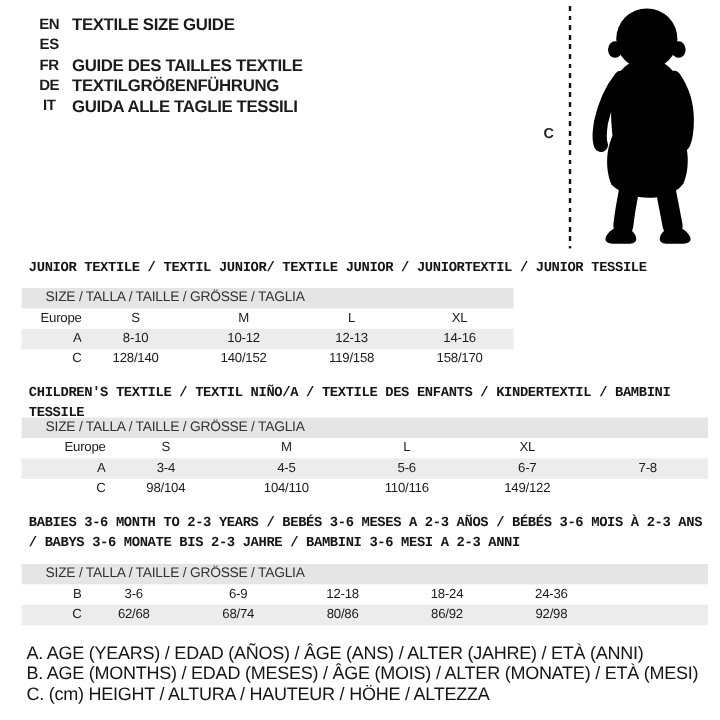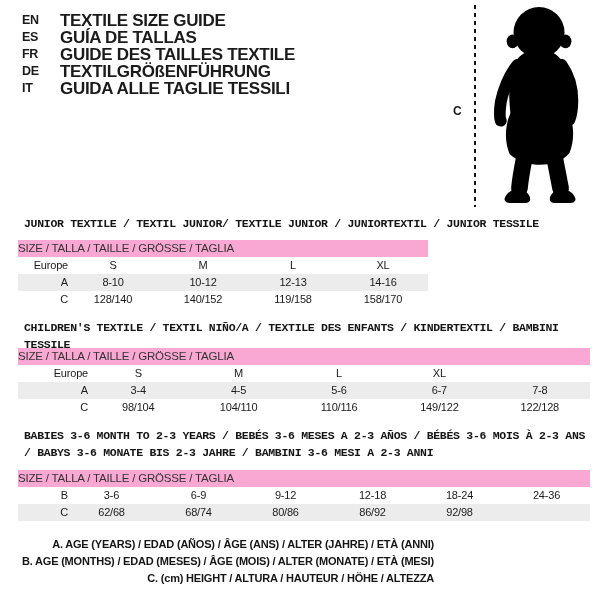--- a/index.html
+++ b/index.html
@@ -7,26 +7,26 @@
   body {
     position: relative;
     width: 600px; height: 600px;
     background: #ffffff;
     font-family: "Liberation Sans", sans-serif;
     color: #1b1b1b;
     overflow: hidden;
   }
 
   
-  .lang-block { position: absolute; left: 22px; top: 12px; }
+  .lang-block { position: absolute; left: 22px; top: 12px; text-align: center; }
   .lang-row { display: flex; height: 17px; line-height: 17px; }
   .lang-code {
     width: 38px; font-weight: bold; font-size: 12.5px; letter-spacing: -0.3px;
   }
-  .lang-label { font-weight: bold; font-size: 17px; letter-spacing: -0.3px; }
+  .lang-label { font-weight: bold; font-size: 14px; letter-spacing: -0.3px; }
 
   
   .measure-line {
     position: absolute; left: 474px; top: 5px; width: 2px; height: 202px;
     background: repeating-linear-gradient(to bottom, #111 0 4px, transparent 4px 8px);
   }
   .measure-label {
     position: absolute; left: 453px; top: 104px;
     font-size: 12px; font-weight: bold;
   }
@@ -42,47 +42,46 @@
   .sec2 { top: 319px; width: 575px; }
   .sec3 { top: 427px; width: 568px; }
 
   .size-table { position: absolute; left: 18px; }
   .tbl1 { top: 240px; width: 410px; }
   .tbl2 { top: 348px; width: 572px; }
   .tbl3 { top: 470px; width: 572px; }
 
   .size-bar {
     height: 17px; line-height: 17px;
-    background: #f9a8d4; color: #333;
+    background: #e5e5e5; color: #333;
     font-size: 11.5px; letter-spacing: -0.2px;
-    padding-left: 0;
+    padding-left: 20px;
   }
   .trow { display: grid; height: 17px; line-height: 17px; font-size: 11px; letter-spacing: -0.2px; }
   .trow.shaded { background: #ececec; }
   .cell { text-align: center; overflow: hidden; white-space: nowrap; }
   .cell.label { text-align: right; padding-left: 4px; }
 
   
   .legend { position: absolute; left: 22px; top: 536px; }
   .legend-line {
-    font-weight: bold; font-size: 11px; letter-spacing: -0.2px;
-    height: 17px; line-height: 17px; color: #151515; text-align: right;
+    font-weight: normal; font-size: 15px; letter-spacing: -0.2px;
+    height: 17px; line-height: 17px; color: #151515;
   }
 </style>
 </head>
 <body>
 
 <div class="lang-block">
   <div class="lang-row">
     <span class="lang-code">EN</span>
     <span class="lang-label">TEXTILE SIZE GUIDE</span>
   </div>
   <div class="lang-row">
     <span class="lang-code">ES</span>
-    <span class="lang-label">GUÍA DE TALLAS</span>
   </div>
   <div class="lang-row">
     <span class="lang-code">FR</span>
     <span class="lang-label">GUIDE DES TAILLES TEXTILE</span>
   </div>
   <div class="lang-row">
     <span class="lang-code">DE</span>
     <span class="lang-label">TEXTILGRÖßENFÜHRUNG</span>
   </div>
   <div class="lang-row">
@@ -159,36 +158,34 @@
         <span class="cell">5-6</span>
         <span class="cell">6-7</span>
         <span class="cell">7-8</span>
       </div>
       <div class="trow" style="grid-template-columns: 70px repeat(5, 1fr);">
         <span class="cell label">C</span>
         <span class="cell">98/104</span>
         <span class="cell">104/110</span>
         <span class="cell">110/116</span>
         <span class="cell">149/122</span>
-        <span class="cell">122/128</span>
       </div>
     </div>
 </div>
 
 <div class="section sec3">
   <div class="section-title">BABIES 3-6 MONTH TO 2-3 YEARS / BEBÉS 3-6 MESES A 2-3 AÑOS / BÉBÉS 3-6 MOIS À 2-3 ANS / BABYS 3-6 MONATE BIS 2-3 JAHRE / BAMBINI 3-6 MESI A 2-3 ANNI</div>
 </div>
 <div class="size-table tbl3">
   <div class="size-bar">SIZE / TALLA / TAILLE / GRÖSSE / TAGLIA</div>
   <div>
       <div class="trow" style="grid-template-columns: 50px repeat(6, 1fr);">
         <span class="cell label">B</span>
         <span class="cell">3-6</span>
         <span class="cell">6-9</span>
-        <span class="cell">9-12</span>
         <span class="cell">12-18</span>
         <span class="cell">18-24</span>
         <span class="cell">24-36</span>
       </div>
       <div class="trow shaded" style="grid-template-columns: 50px repeat(6, 1fr);">
         <span class="cell label">C</span>
         <span class="cell">62/68</span>
         <span class="cell">68/74</span>
         <span class="cell">80/86</span>
         <span class="cell">86/92</span>

